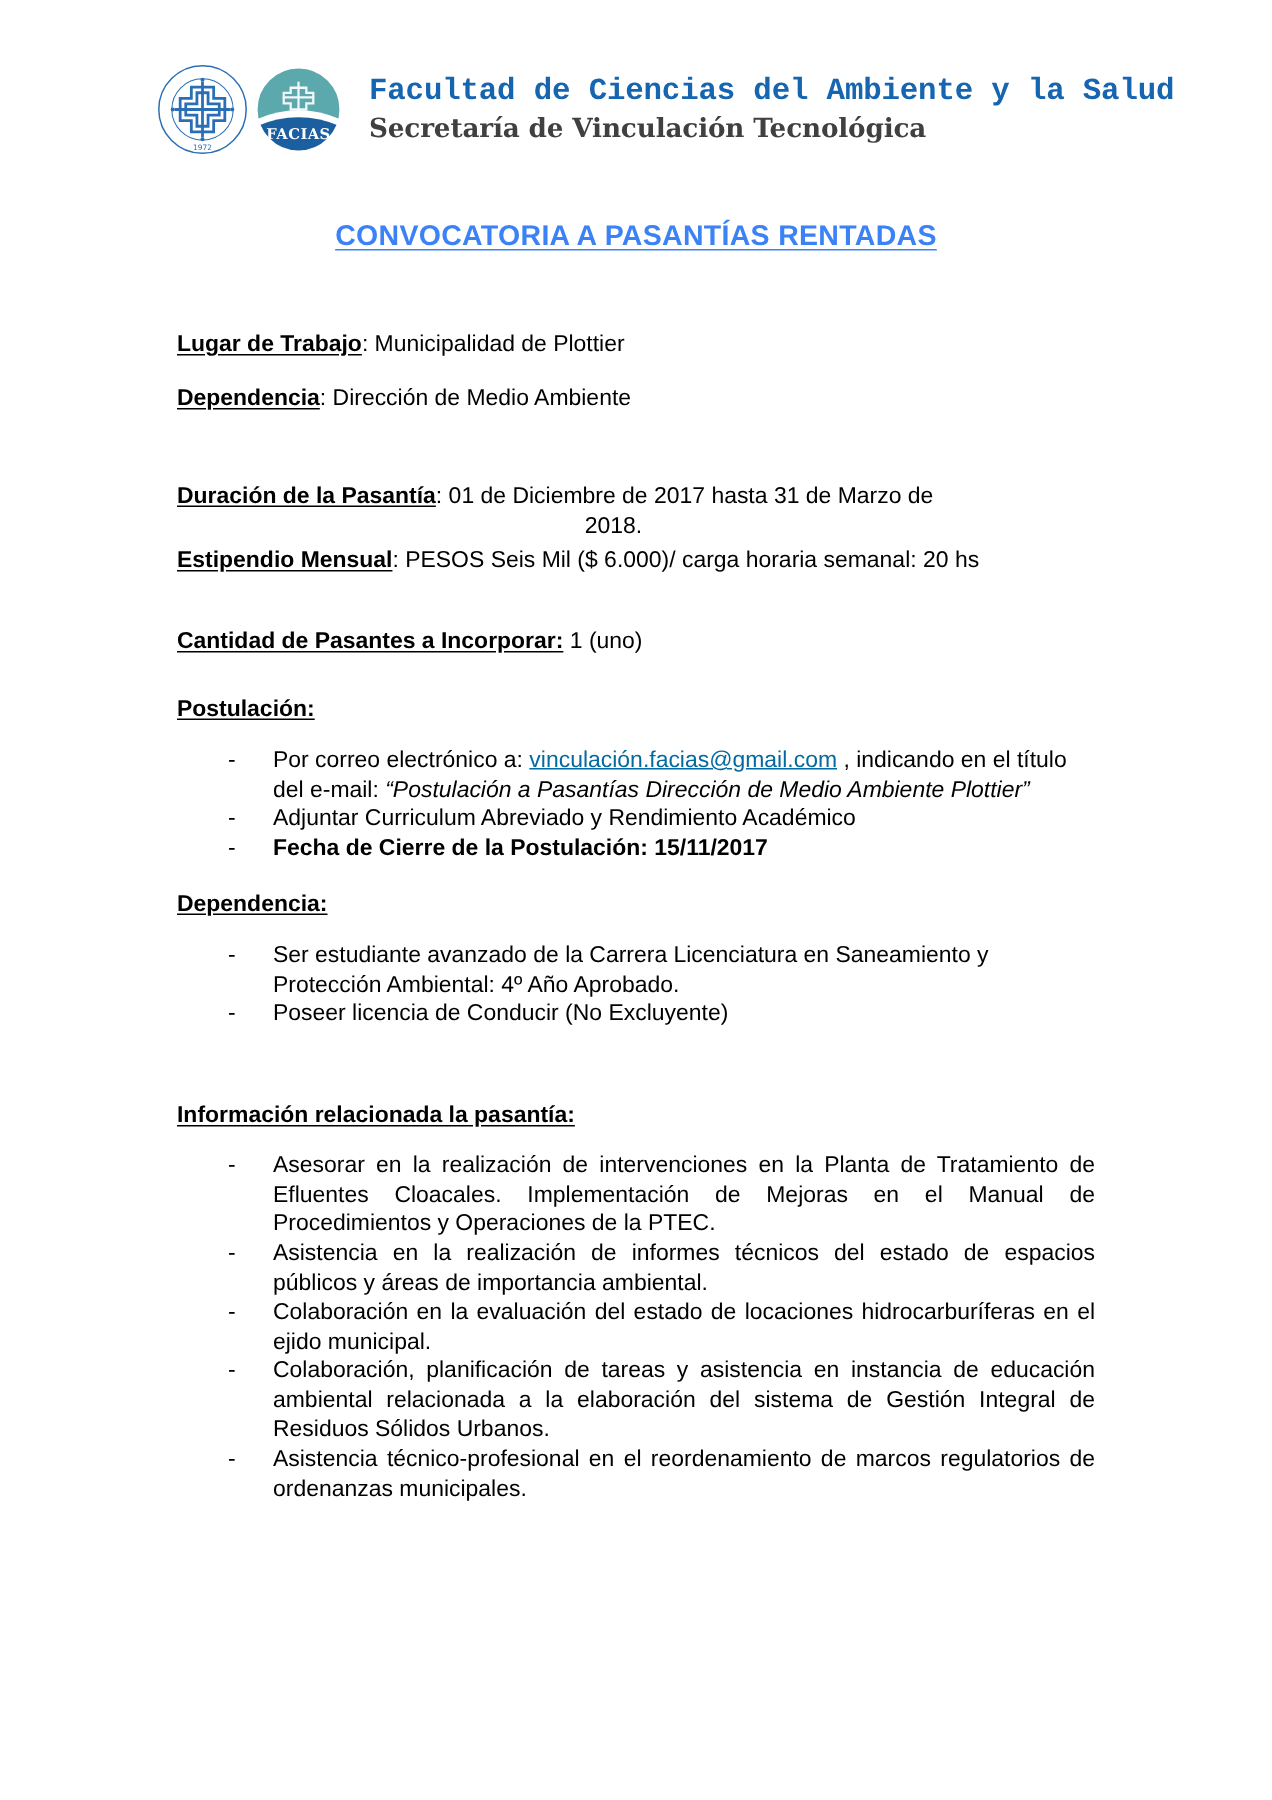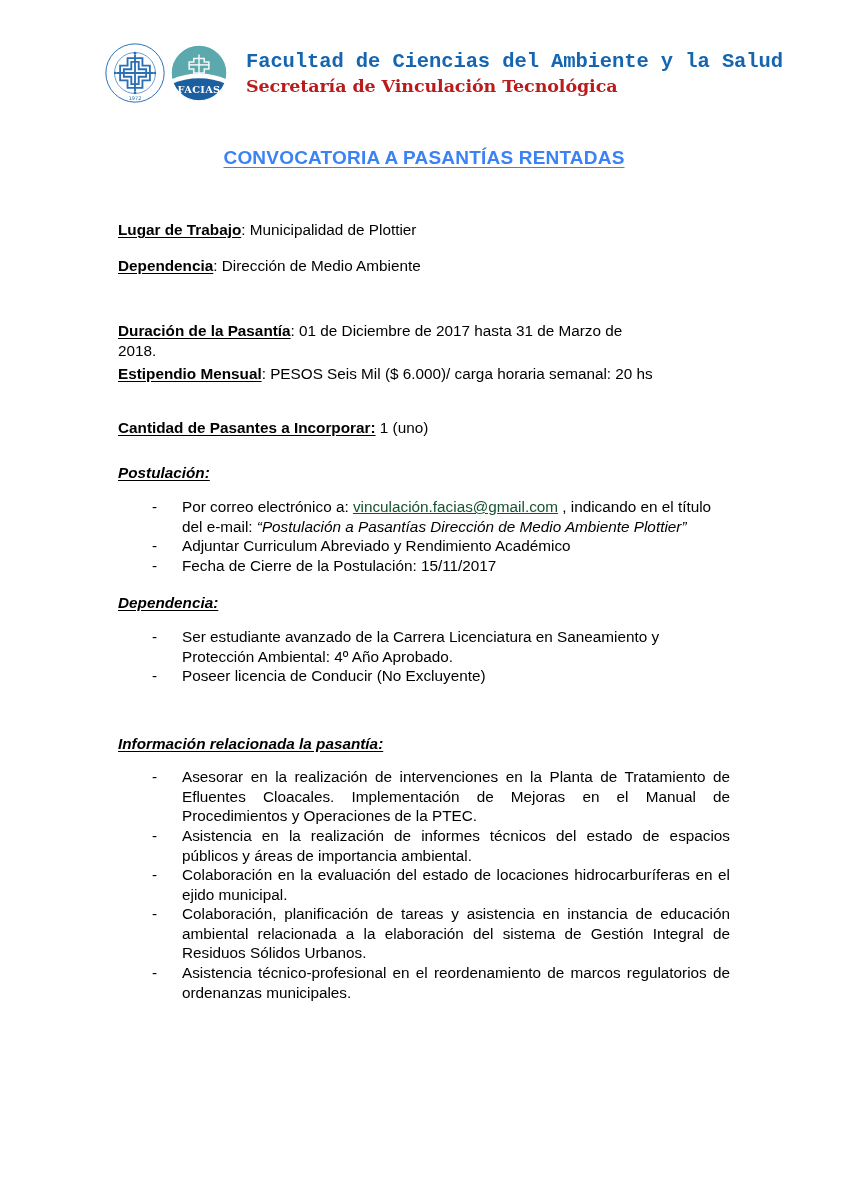--- a/index.html
+++ b/index.html
@@ -51,21 +51,21 @@
     font-weight: bold;
     font-size: 20.5px;
     color: #1565b0;
     letter-spacing: -0.1px;
     white-space: nowrap;
   }
   .header-line2 {
     font-family: "DejaVu Serif", "Liberation Serif", serif;
     font-weight: bold;
     font-size: 17.5px;
-    color: #b91c1c;
+    color: #404040;
     letter-spacing: -0.1px;
     white-space: nowrap;
     margin-top: 2px;
   }
 
   
   .doc-title {
     text-align: center;
     font-size: 19px;
     font-weight: bold;
@@ -93,31 +93,31 @@
     text-decoration: underline;
     text-underline-offset: 2px;
   }
   .gap-lg { height: 30px; }
   .gap-md { height: 18px; }
   .gap-sm { height: 10px; }
   .gap-xl { height: 48px; }
 
   .dur-block { margin-bottom: 4px; }
   .dur-second {
+    text-align: center;
     padding-right: 30px;
   }
 
   .section-head {
     font-weight: bold;
     margin-bottom: 4px;
   }
   .section-head .u {
     text-decoration: underline;
     text-underline-offset: 2px;
-    font-style: italic;
   }
 
   ul.dashlist {
     list-style: none;
     margin: 0;
     padding: 0 0 0 28px;
   }
   ul.dashlist > li {
     position: relative;
     padding-left: 36px;
@@ -126,25 +126,25 @@
   ul.dashlist > li::before {
     content: "-";
     position: absolute;
     left: 6px;
     top: 0;
   }
   ul.dashlist.justified > li {
     text-align: justify;
   }
   .email-link {
-    color: #14532d;
+    color: #0369a1;
     text-decoration: underline;
   }
   .ital { font-style: italic; }
-  .bold { font-weight: normal; }
+  .bold { font-weight: bold; }
 </style>
 </head>
 <body>
 
 <div class="page">
 
   <div class="header">
 
     <div class="logo-unco">
       <svg viewBox="0 0 100 100" width="62" height="62" aria-hidden="true">

